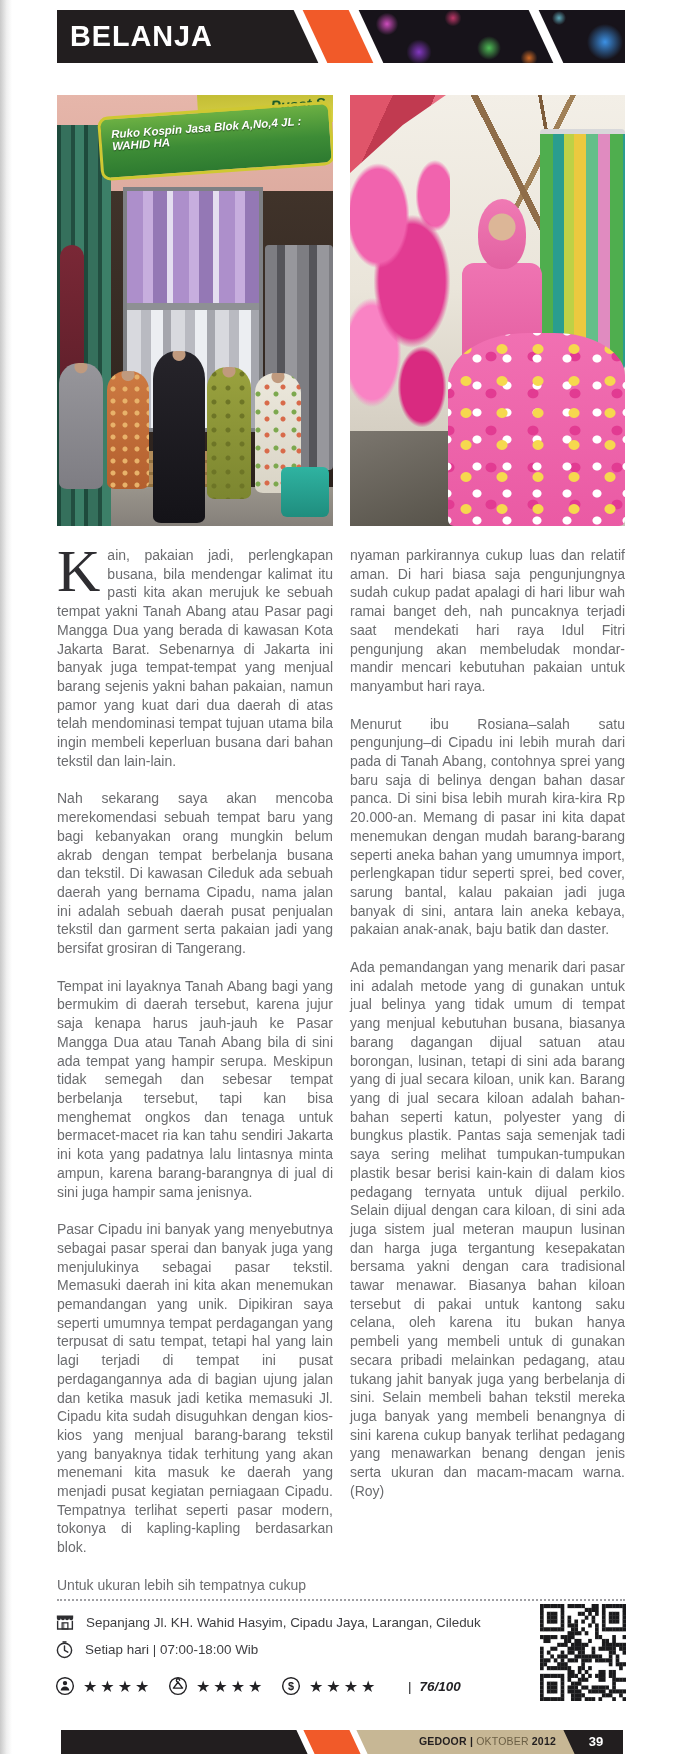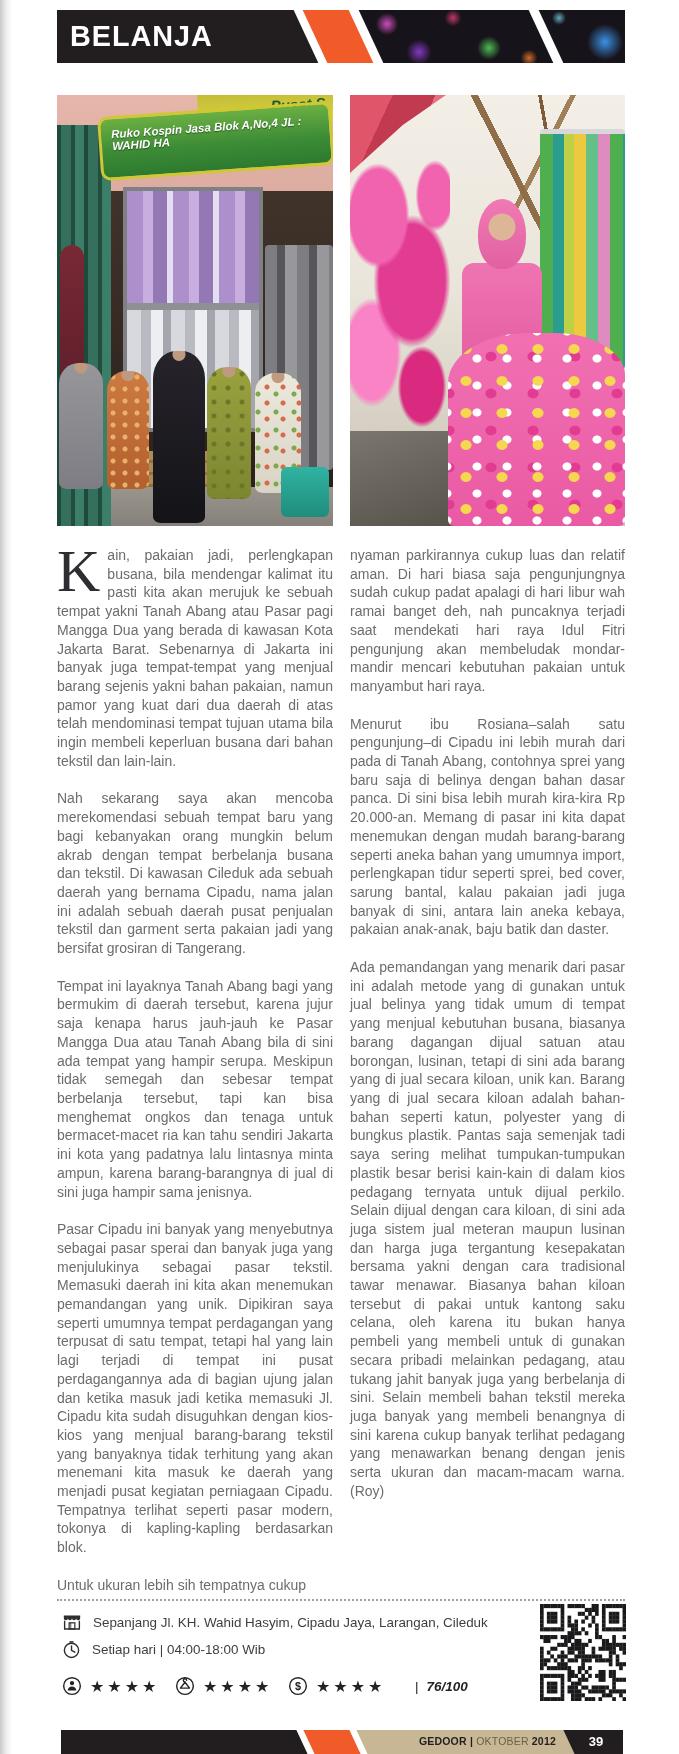--- a/index.html
+++ b/index.html
@@ -112,21 +112,21 @@
   .col{position:absolute;top:546px;text-align:justify;color:#6b6c6f;
        font-size:14px;line-height:18.7px;}
   .col-left{left:57px;width:276px;}
   .col-right{left:350px;width:275px;}
   .col p{margin:0 0 19px 0;}
   .dropcap{float:left;font-family:"Liberation Serif",serif;font-size:60px;line-height:47px;
        padding:2px 7px 0 0;color:#2e2d31;}
 
   
   .dotted-sep{position:absolute;left:57px;top:1599px;width:568px;border-top:2px dotted #a0a0a4;}
-  .info-row{position:absolute;left:62px;display:flex;align-items:center;gap:11px;
+  .info-row{position:absolute;left:55px;display:flex;align-items:center;gap:11px;
        color:#3e3e41;font-size:13.4px;}
   .info-address{top:1613px;}
   .info-hours{top:1640px;}
   .info-ratings{top:1676px;gap:0;}
   .rate-group{display:flex;align-items:center;gap:8px;width:113px;}
   .stars{color:#232225;font-size:16px;letter-spacing:3px;white-space:nowrap;}
   .score-wrap{margin-left:14px;font-size:13.5px;color:#232225;display:flex;gap:8px;align-items:center;}
   .score-sep{font-weight:400;color:#232225;}
   .score-val{font-weight:700;font-style:italic;}
   .ico{flex:0 0 auto;display:block;}
@@ -224,21 +224,21 @@
     </svg>
     <span>Sepanjang Jl. KH. Wahid Hasyim, Cipadu Jaya, Larangan, Cileduk</span>
   </div>
 
   <div class="info-row info-hours">
     <svg class="ico" width="19" height="19" viewBox="0 0 24 24">
       <circle cx="12" cy="13" r="9" fill="none" stroke="#2e2e31" stroke-width="1.8"></circle>
       <path d="M12 13 V7.5 M12 13 l4.2 2.4" fill="none" stroke="#2e2e31" stroke-width="1.8" stroke-linecap="round"></path>
       <path d="M9.5 2.5 h5" stroke="#2e2e31" stroke-width="2"></path>
     </svg>
-    <span>Setiap hari | 04:00-18:00 Wib</span>
+    <span>Setiap hari | 07:00-18:00 Wib</span>
   </div>
 
   <div class="info-row info-ratings">
     <div class="rate-group">
       <svg class="ico" width="20" height="20" viewBox="0 0 24 24">
         <circle cx="12" cy="12" r="10" fill="none" stroke="#232225" stroke-width="1.7"></circle>
         <circle cx="12" cy="8.5" r="2.6" fill="#232225"></circle>
         <path d="M6.8 17.5 c0-3 2.2-5 5.2-5 s5.2 2 5.2 5 Z" fill="#232225"></path>
       </svg>
       <span class="stars">★★★★</span>

